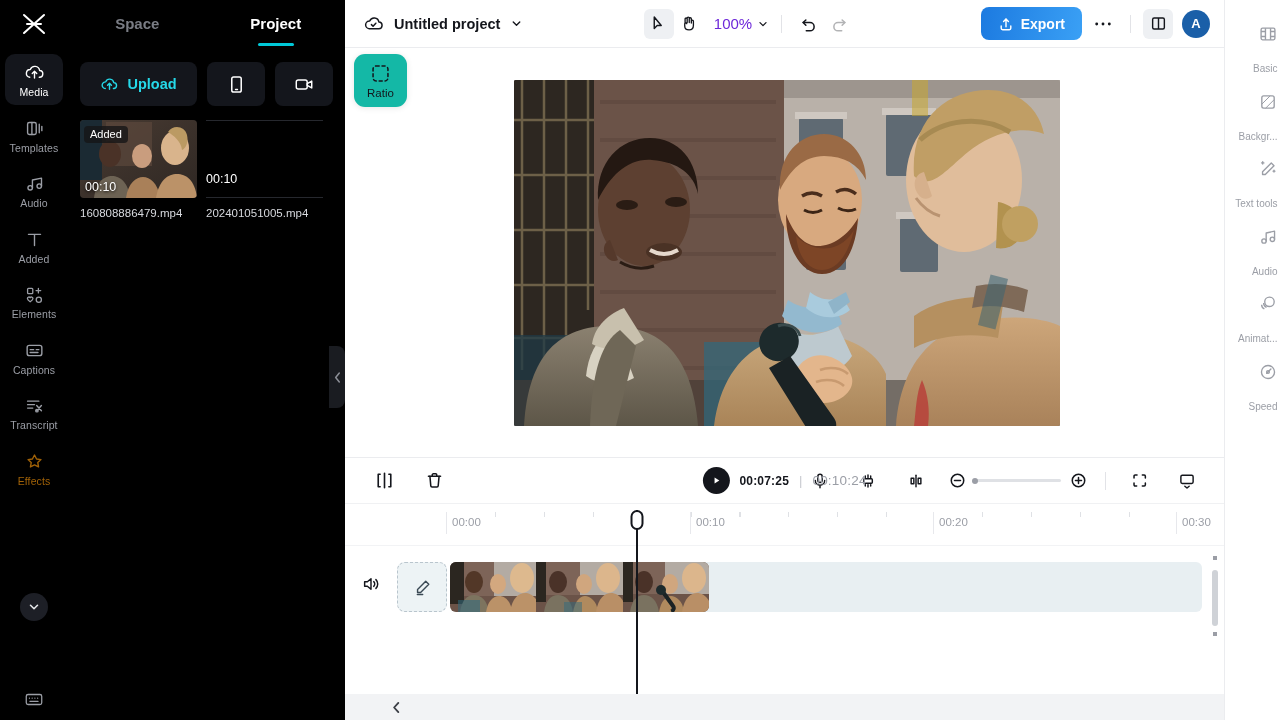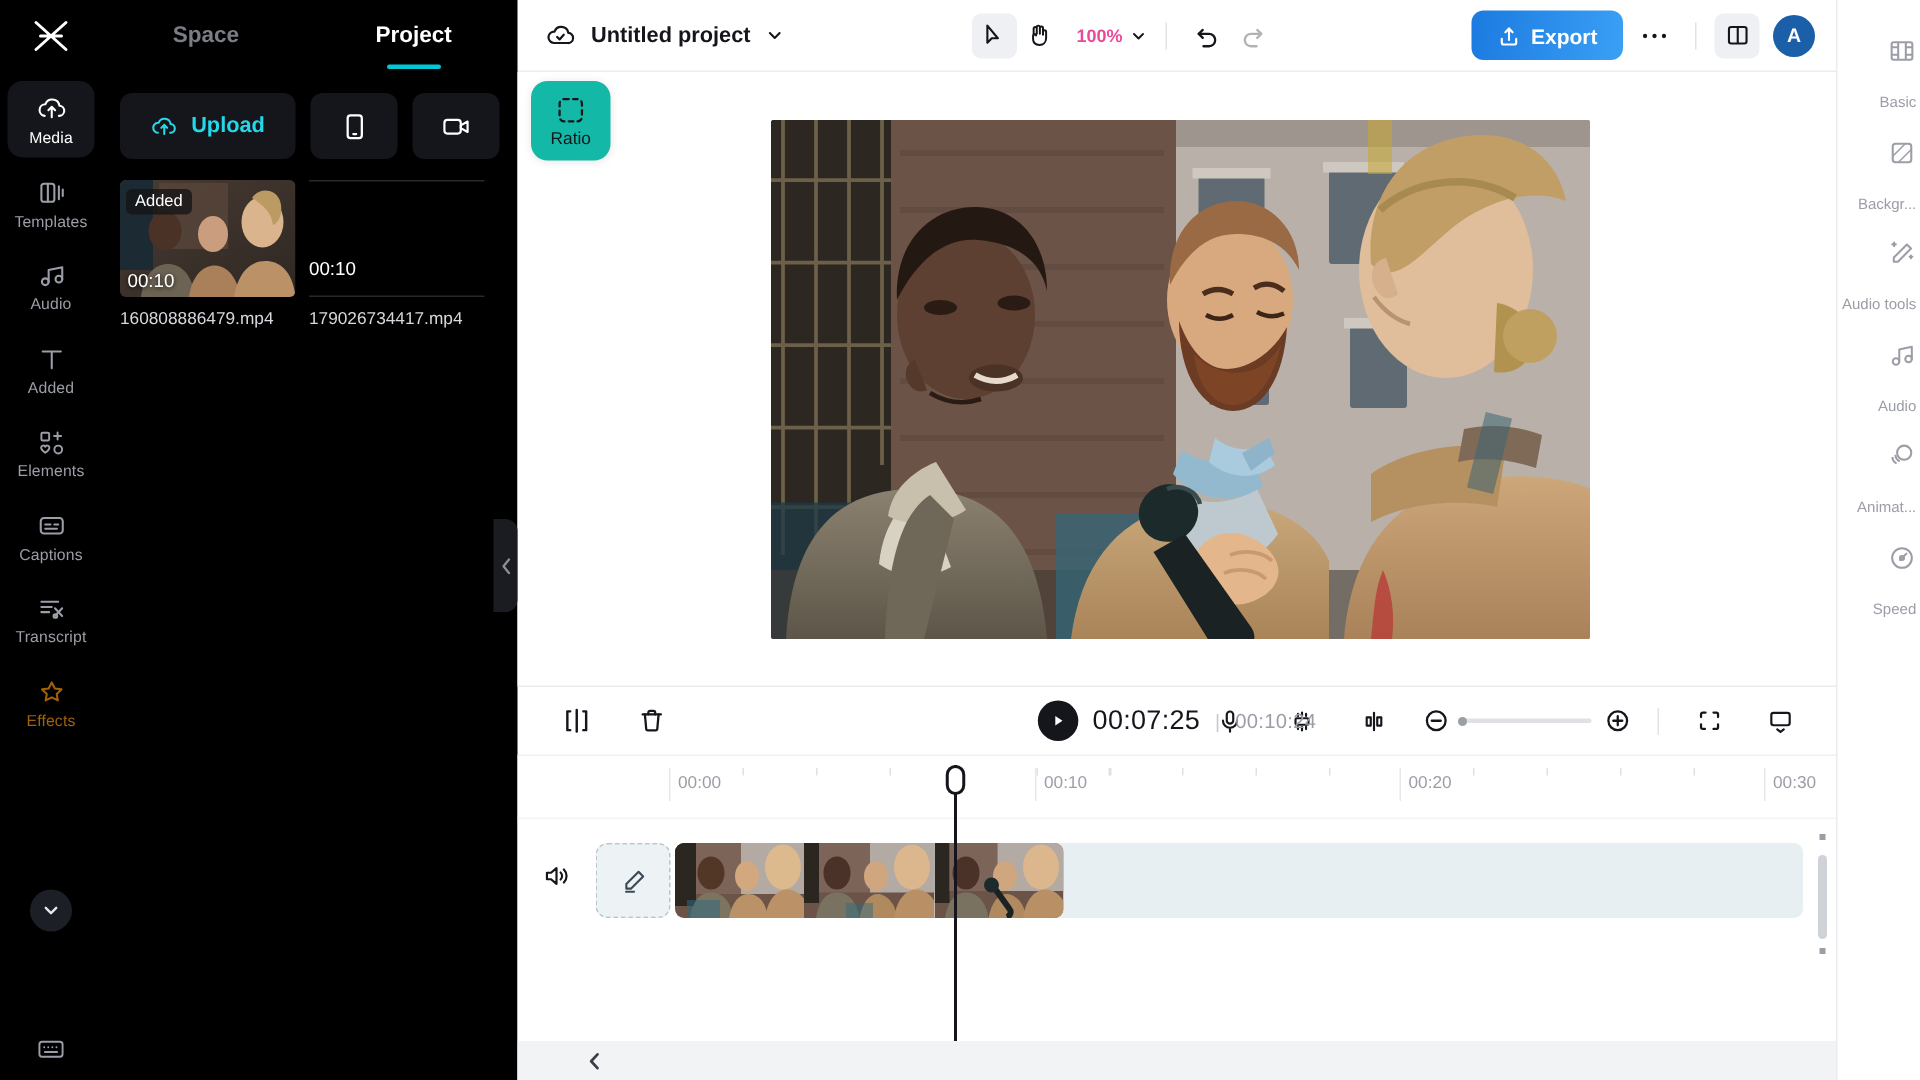--- a/index.html
+++ b/index.html
@@ -117,21 +117,21 @@
   }
   .proj { display: flex; align-items: center; gap: 10px; cursor: pointer; }
   .proj-title { font-size: 14.5px; font-weight: bold; color: #14161c; }
   .topbar-spacer { flex: 1; }
   .tool-btn {
     width: 30px; height: 30px; border-radius: 6px; display: flex;
     align-items: center; justify-content: center; cursor: pointer; color: #14161c;
   }
   .tool-btn.sel { background: #eef0f3; }
   .zoomsel { display: flex; align-items: center; gap: 5px; cursor: pointer; margin-left: 10px; }
-  .zoomsel span { font-size: 12px; font-weight: bold; color: #ec4899; }
+  .zoomsel span { font-size: 15px; font-weight: normal; color: #6d28d9; }
   .vsep { width: 1px; height: 18px; background: #e2e3e7; margin: 0 12px; }
   .icon-btn { width: 30px; height: 30px; display: flex; align-items: center; justify-content: center; cursor: pointer; }
   .icon-btn.disabled { opacity: .32; cursor: default; }
   .export-btn {
     height: 33px; padding: 0 17px; border-radius: 8px; cursor: pointer;
     background: linear-gradient(100deg,#1c7ae0,#3aa0f5);
     color: #fff; font-size: 14px; font-weight: bold;
     display: flex; align-items: center; gap: 7px; margin-left: 6px;
   }
   .more-btn { width: 30px; height: 30px; display:flex; align-items:center; justify-content:center; cursor:pointer; color:#14161c; font-size: 17px; letter-spacing:1px; margin-left:6px;}
@@ -162,21 +162,21 @@
   }
   .tlt-left { display: flex; gap: 20px; align-items: center; }
   .tlt-center {
     position: absolute; left: 50%; transform: translateX(-50%);
     display: flex; align-items: center; gap: 10px;
   }
   .play-circle {
     width: 27px; height: 27px; border-radius: 50%; background: #14161c;
     display: flex; align-items: center; justify-content: center; cursor: pointer;
   }
-  .time-cur { font-size: 18px; font-weight: normal; color: #14161c; letter-spacing: .2px; }
+  .time-cur { font-size: 12px; font-weight: bold; color: #14161c; letter-spacing: .2px; }
   .time-sep { color: #c7c9cf; font-size: 13px; }
   .time-tot { font-size: 13.5px; color: #9b9ea6; letter-spacing: .2px; }
   .tlt-right { margin-left: auto; display: flex; align-items: center; gap: 18px; }
   .slider { display: flex; align-items: center; gap: 9px; }
   .slider-track { width: 86px; height: 3px; background: #dfe1e5; border-radius: 2px; position: relative; }
   .slider-knob { position: absolute; left: 0; top: 50%; transform: translate(-50%,-50%); width: 6px; height: 6px; border-radius: 50%; background: #9b9ea6; }
 
   
   .timeline { flex: 1; position: relative; background: #ffffff; overflow: hidden; }
   .ruler { height: 42px; position: relative; border-bottom: 1px solid #f2f3f5; }
@@ -413,21 +413,21 @@
             </div>
             <div class="media-name">160808886479.mp4</div>
           </div>
 
           <div class="media-cell">
             <div class="thumb-sep">
               <div class="line"></div>
               <div class="line b"></div>
               <div class="badge-dur" style="left:0;bottom:12px;">00:10</div>
             </div>
-            <div class="media-name">179026734417.mp4</div>
+            <div class="media-name">202401051005.mp4</div>
           </div>
 
         </div>
       </div>
     </div>
 
     <div class="collapse-handle">
       <span>
         <svg width="9" height="13" viewBox="0 0 10 14" fill="none" stroke="#8b8e96" stroke-width="1.7" stroke-linecap="round" stroke-linejoin="round">
           <path d="M7 2L3 7l4 5"></path>
@@ -936,21 +936,21 @@
       <span class="rr-label">Backgr...</span>
     </div>
 
     <div class="rr-item">
       <span>
         <svg width="20" height="20" viewBox="0 0 22 22" fill="none" stroke="currentColor" stroke-width="1.5" stroke-linecap="round" stroke-linejoin="round">
           <path d="M14.6 4.4l3 3L8 17H5v-3z"></path>
           <path d="M5.2 3v2.6M3.9 4.3h2.6M17.6 12.4v2M16.6 13.4h2"></path>
         </svg>
       </span>
-      <span class="rr-label">Audio tools</span>
+      <span class="rr-label">Text tools</span>
     </div>
 
     <div class="rr-item">
       <span>
         <svg width="20" height="20" viewBox="0 0 22 22" fill="none" stroke="currentColor" stroke-width="1.5" stroke-linecap="round" stroke-linejoin="round">
           <circle cx="6.6" cy="15.4" r="2.4"></circle>
             <circle cx="15.8" cy="13.6" r="2.4"></circle>
           <path d="M9 15.4V6.6l9.2-2V13.6"></path>
         </svg>
       </span>

